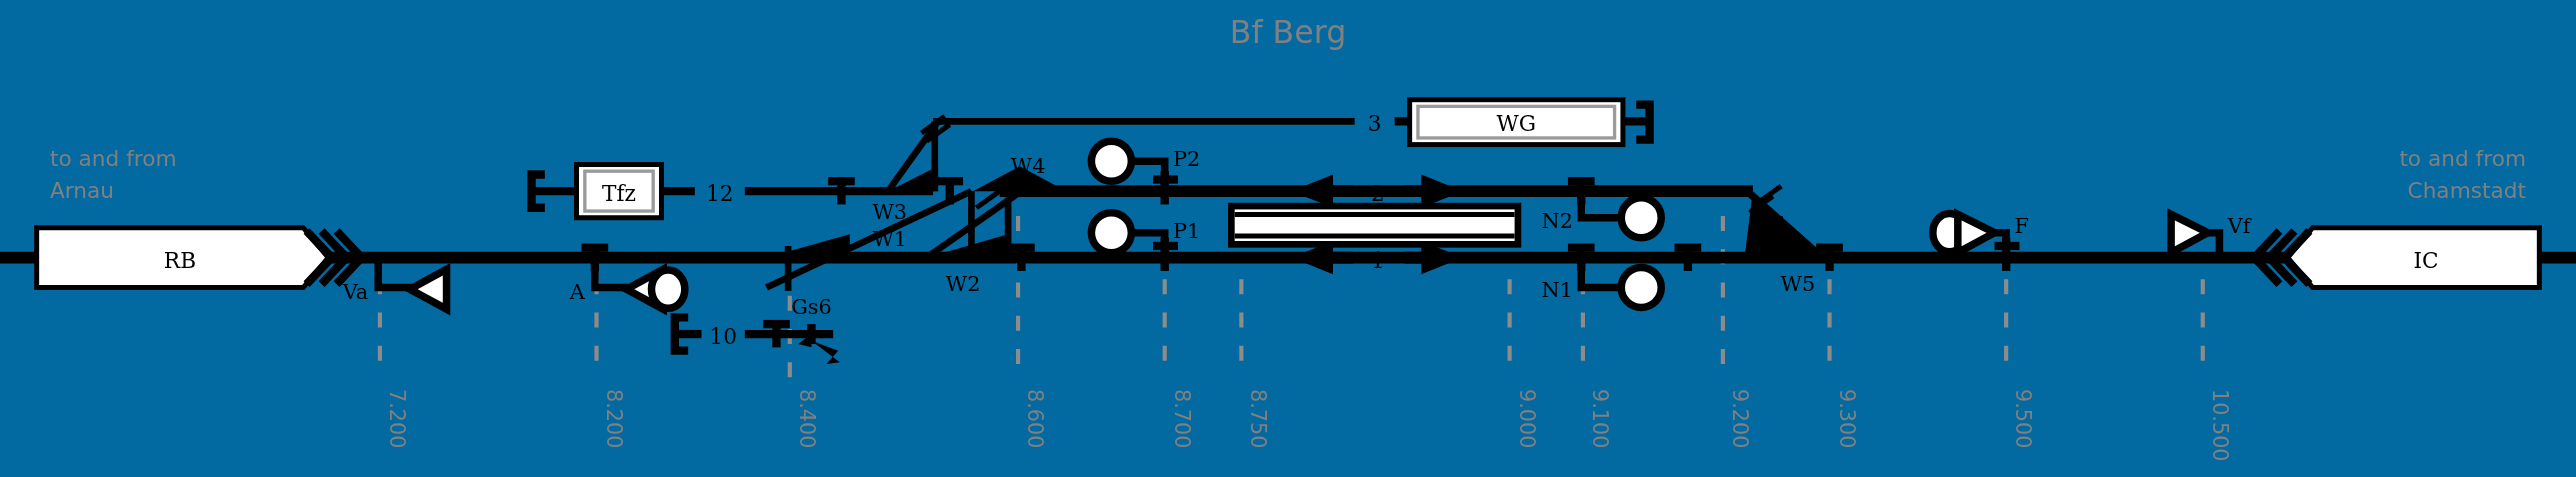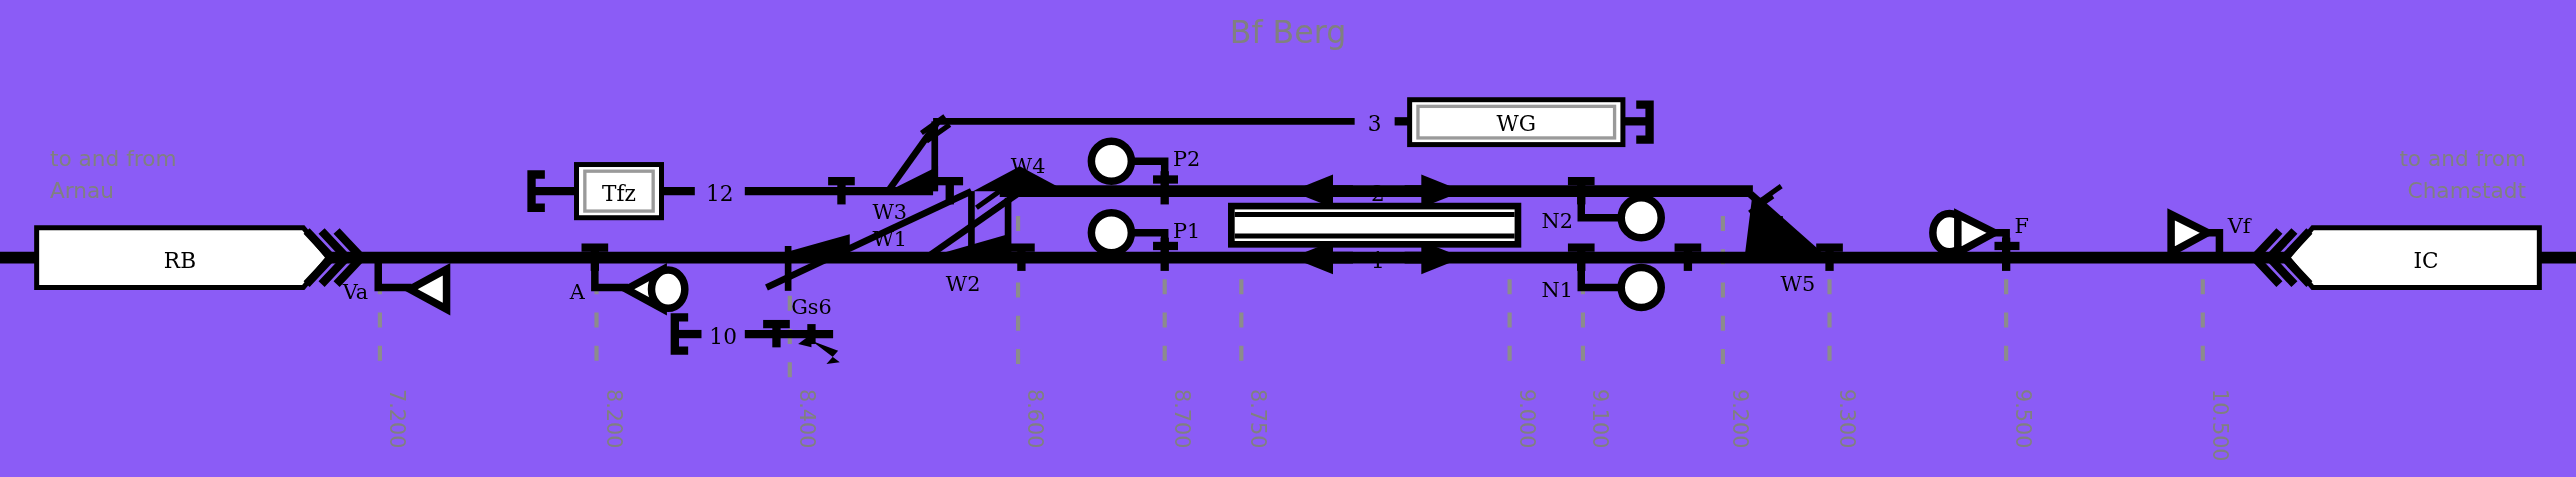--- a/index.html
+++ b/index.html
@@ -1,17 +1,17 @@
 <!DOCTYPE html>
 <html style="font-size:9.4px"><head>
 <meta charset="utf-8">
 <style>
   html,body{margin:0;padding:0;background:#ffffff;}
   body{width:2576px;height:477px;font-family:"DejaVu Sans",sans-serif;overflow:hidden;}
-  #stage{position:relative;width:2576px;height:477px;background:#8b5cf6;}
+  #stage{position:relative;width:2576px;height:477px;background:#0369a1;}
   #diagram{position:absolute;left:0;top:0;width:2576px;height:477px;}
   .ttl{fill:#808080;font-family:"DejaVu Sans",sans-serif;font-size:34px;}
   .dirtxt{fill:#808080;font-family:"DejaVu Sans",sans-serif;font-size:23px;}
   .lbl{fill:#000000;font-family:"DejaVu Serif",serif;font-size:25px;}
   .lbl-sm{fill:#000000;font-family:"DejaVu Serif",serif;font-size:24px;}
   .km{fill:#808080;font-family:"DejaVu Sans",sans-serif;font-size:22px;}
   .rail{stroke:#000;stroke-width:7;fill:none;stroke-linecap:butt;}
   .rail-thin{stroke:#000;stroke-width:4;fill:none;}
   .rail-med{stroke:#000;stroke-width:5;fill:none;}
   .hair{stroke:#000;stroke-width:3;fill:none;}

